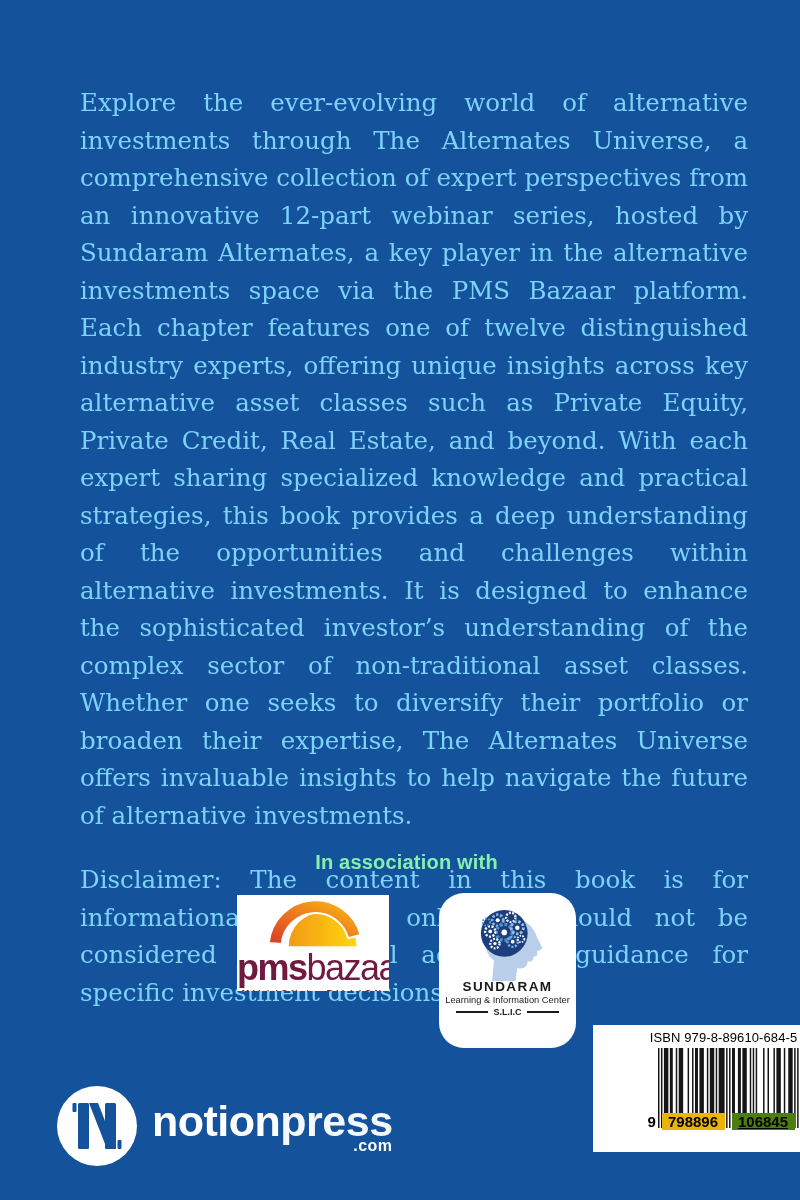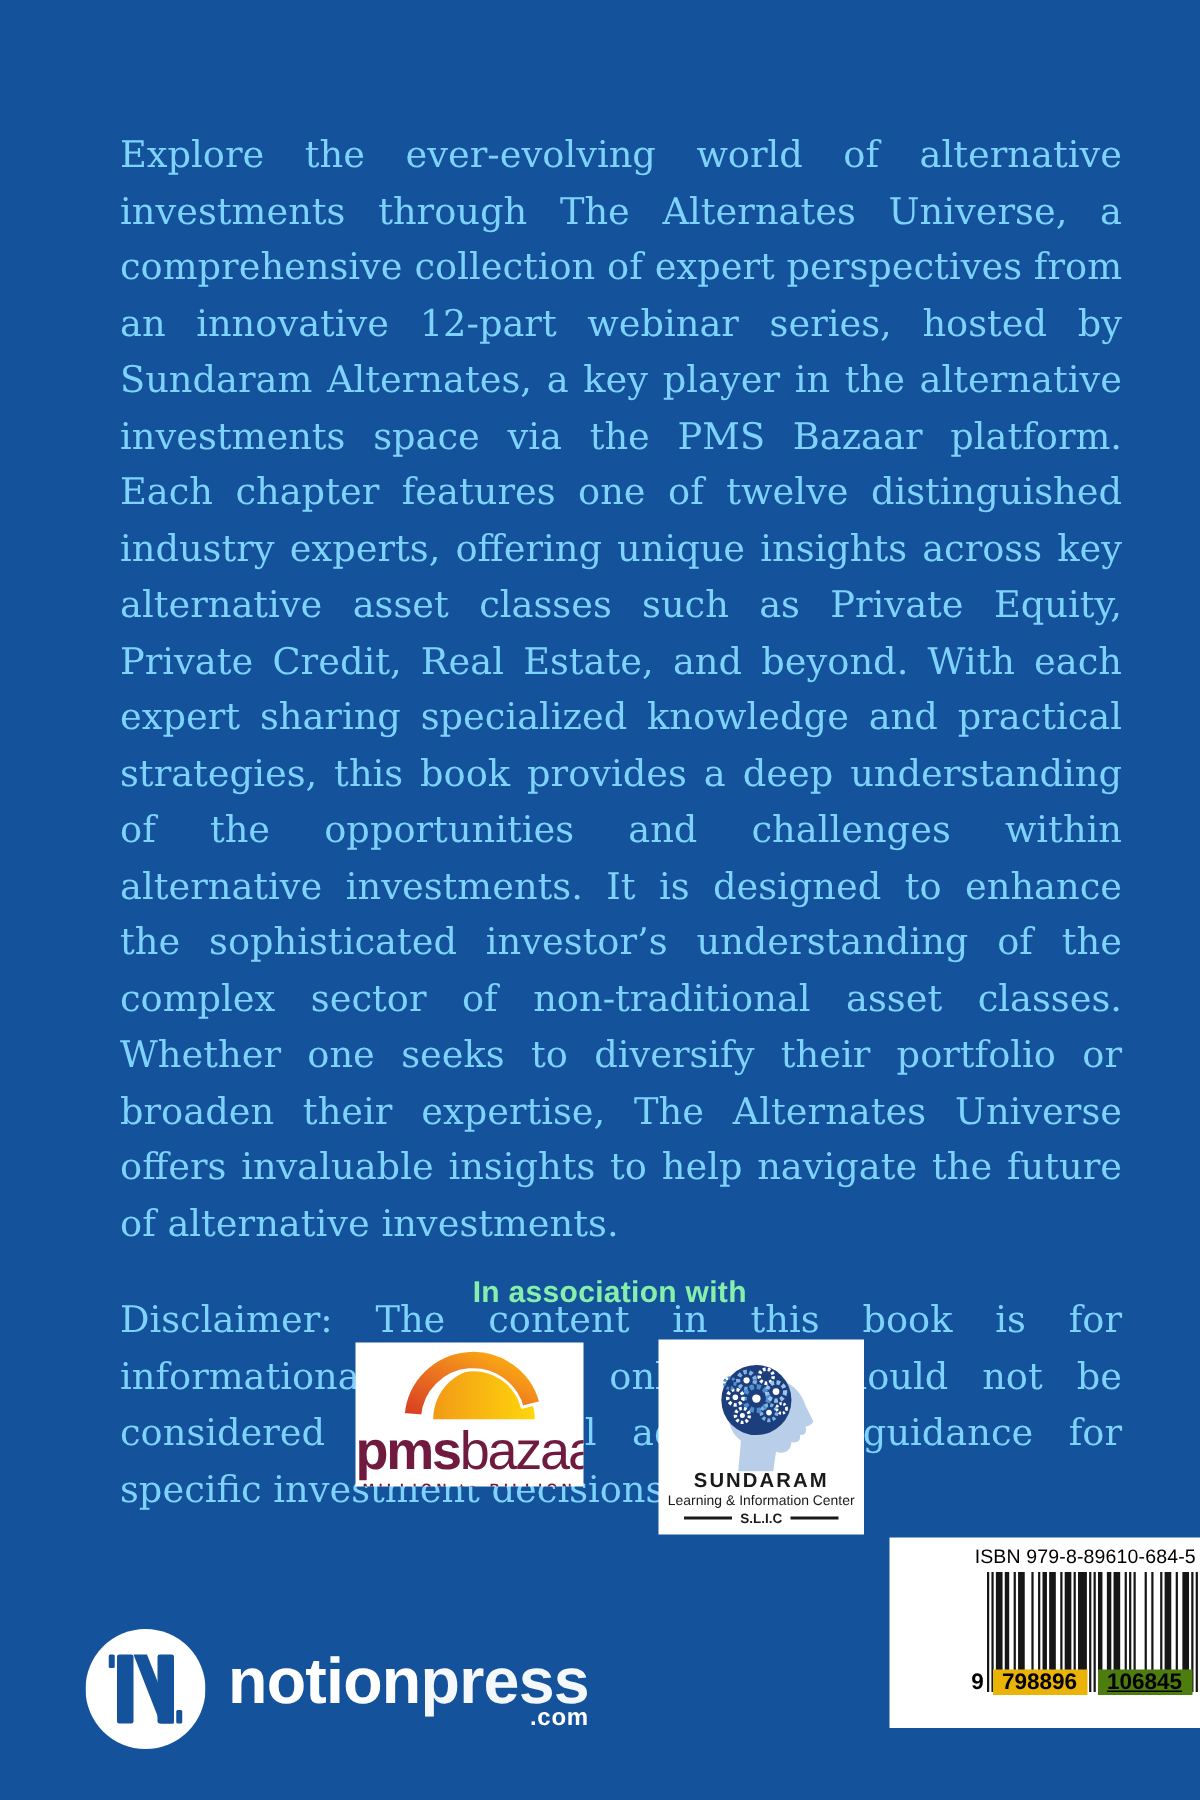--- a/index.html
+++ b/index.html
@@ -38,22 +38,22 @@
   }
   .pms-bold{font-weight:bold;}
   .pms-reg{font-weight:normal;}
   .pms-r{font-size:11px;letter-spacing:0;vertical-align:20px;}
   .pms-tagline{
     margin-top:1px;font-size:9px;font-weight:bold;
     letter-spacing:3.1px;color:#6f1a3e;white-space:nowrap;
   }
 
   .sun-box{
-    position:absolute;left:439px;top:893px;width:137px;height:130px;
-    background:#ffffff;overflow:hidden;text-align:center;color:#1a1a1a;
+    position:absolute;left:439px;top:893px;width:137px;height:155px;
+    background:#ffffff;overflow:hidden;text-align:center;color:#1a1a1a;border-radius:25px;
   }
   .sun-head{display:block;margin:2px auto 0;}
   .sun-title{font-size:13.5px;font-weight:bold;letter-spacing:1.4px;margin-top:-2px;}
   .sun-sub{font-size:9.3px;font-weight:normal;letter-spacing:0;margin-top:1px;white-space:nowrap;}
   .sun-slic{display:flex;align-items:center;justify-content:center;gap:5px;margin-top:2px;
     font-size:9px;font-weight:bold;text-align:center;}
   .sun-slic .line{width:32px;height:1.5px;background:#1a1a1a;}
 
   
   .np-logo{position:absolute;left:57px;top:1086px;display:flex;align-items:center;}

